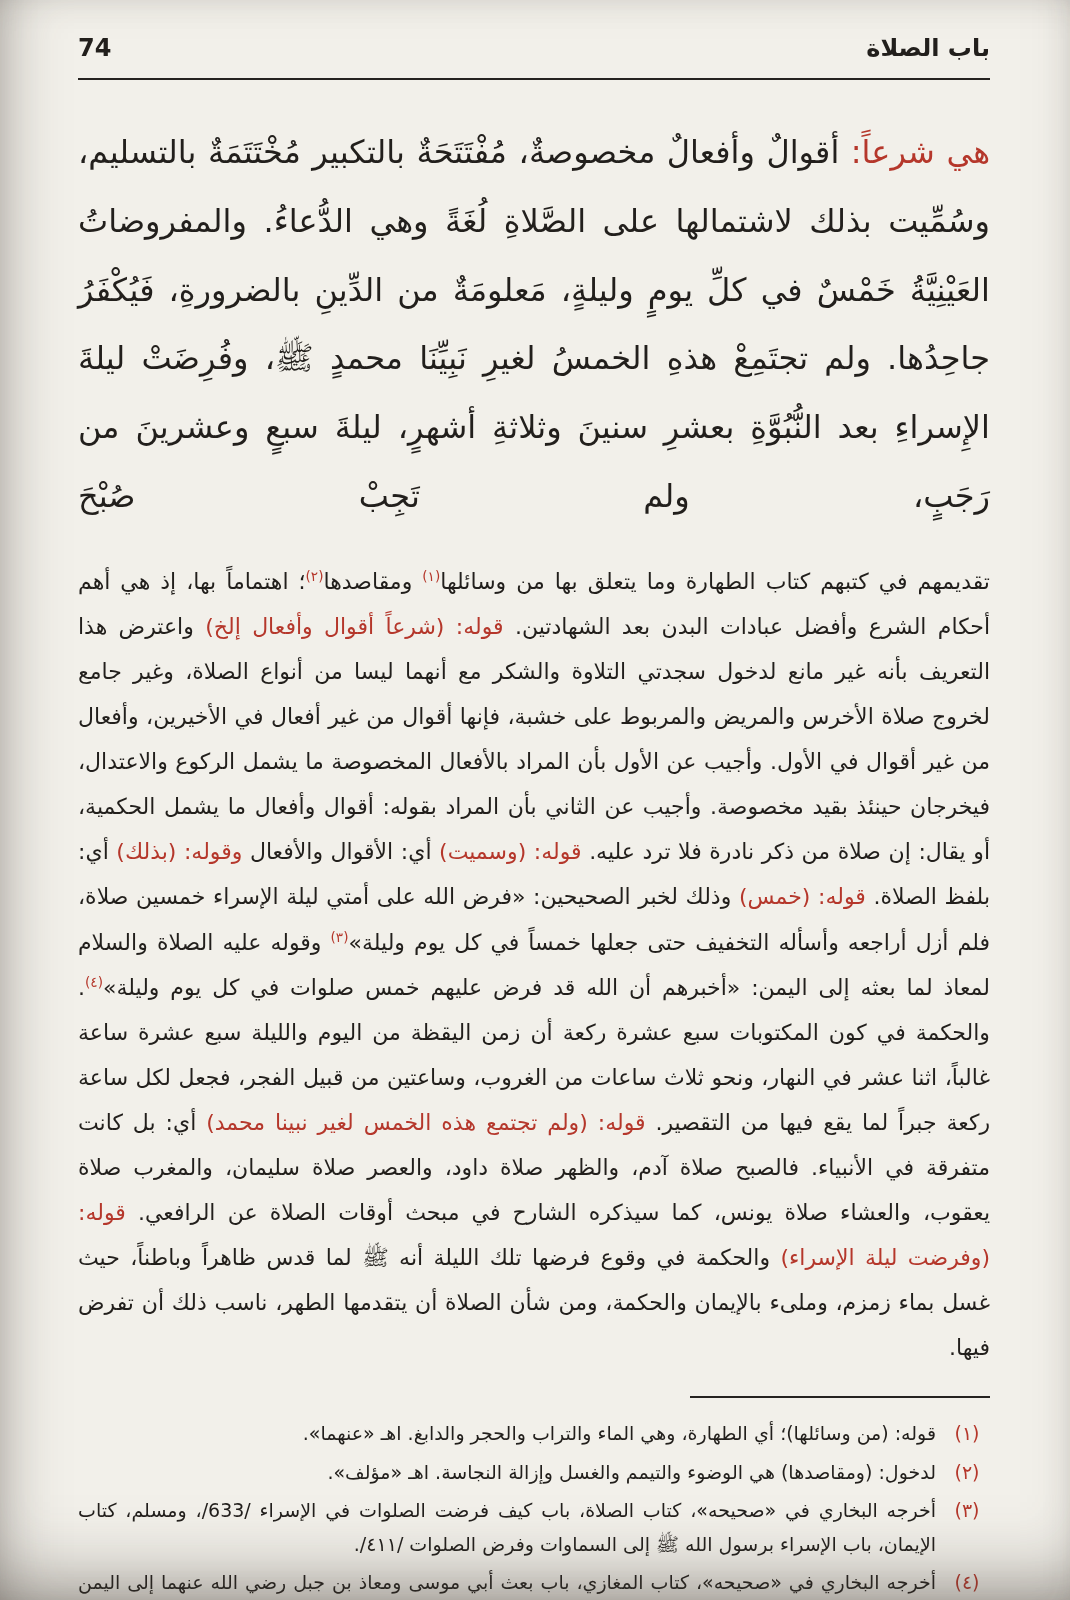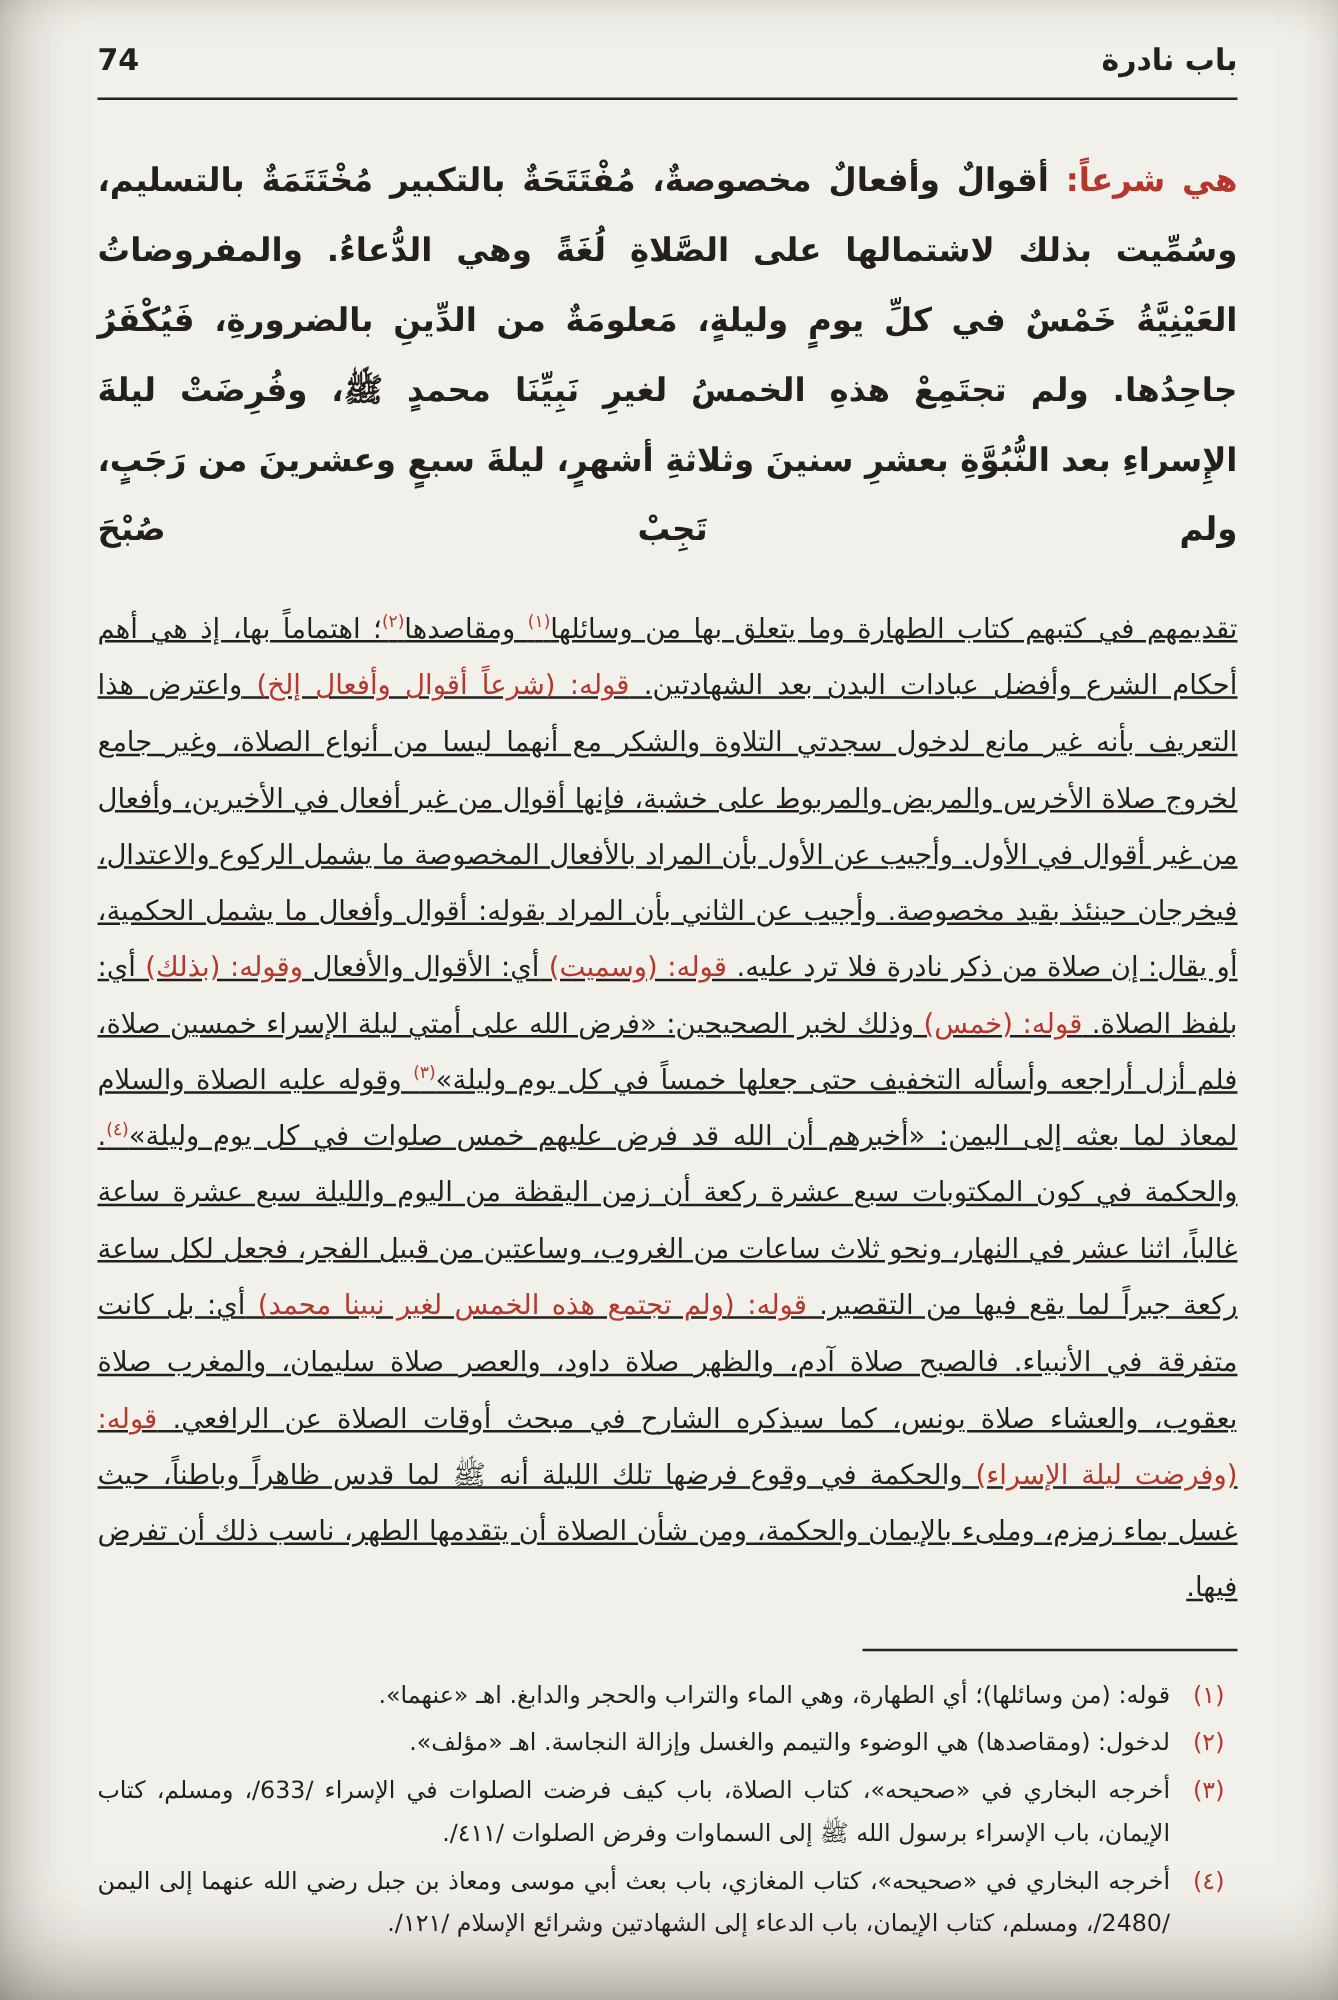--- a/index.html
+++ b/index.html
@@ -42,32 +42,31 @@
     font-weight:bold;
     font-size:24px;
   }
   .header-rule{
     height:2px;
     background:#262320;
     margin-top:16px;
   }
   .matn{
     margin-top:38px;
-    font-size:26px;
-    font-weight:bold;
+    font-size:32px;
+    font-weight:normal;
     line-height:2.15;
     text-align:justify;
     text-align-last:justify;
   }
   .commentary{
     margin-top:28px;
     font-size:22px;
     line-height:2.05;
     text-align:justify;
-    text-decoration:underline;
   }
   .red{color:var(--red);}
   .sup{
     color:var(--red);
     font-size:0.62em;
     vertical-align:super;
     font-weight:normal;
   }
   .fn-separator{
     width:300px;height:2px;
@@ -95,21 +94,21 @@
     text-align:justify;
   }
 </style>
 </head>
 <body>
 
 <div class="page">
   <div class="content">
 
     <header class="page-header">
-      <div class="chapter-title">باب نادرة</div>
+      <div class="chapter-title">باب الصلاة</div>
       <div class="page-number">74</div>
     </header>
     <div class="header-rule"></div>
 
     <p class="matn"><span class="red">هي شرعاً: </span><span>أقوالٌ وأفعالٌ مخصوصةٌ، مُفْتَتَحَةٌ بالتكبير مُخْتَتَمَةٌ بالتسليم، وسُمِّيت بذلك لاشتمالها على الصَّلاةِ لُغَةً وهي الدُّعاءُ. والمفروضاتُ العَيْنِيَّةُ خَمْسٌ في كلِّ يومٍ وليلةٍ، مَعلومَةٌ من الدِّينِ بالضرورةِ، فَيُكْفَرُ جاحِدُها. ولم تجتَمِعْ هذهِ الخمسُ لغيرِ نَبِيِّنَا محمدٍ ﷺ، وفُرِضَتْ ليلةَ الإِسراءِ بعد النُّبُوَّةِ بعشرِ سنينَ وثلاثةِ أشهرٍ، ليلةَ سبعٍ وعشرينَ من رَجَبٍ، ولم تَجِبْ صُبْحَ</span></p>
 
     <p class="commentary"><span>تقديمهم في كتبهم كتاب الطهارة وما يتعلق بها من وسائلها</span><span class="sup">(١)</span><span> ومقاصدها</span><span class="sup">(٢)</span><span>؛ اهتماماً بها، إذ هي أهم أحكام الشرع وأفضل عبادات البدن بعد الشهادتين. </span><span class="red">قوله: (شرعاً أقوال وأفعال إلخ) </span><span>واعترض هذا التعريف بأنه غير مانع لدخول سجدتي التلاوة والشكر مع أنهما ليسا من أنواع الصلاة، وغير جامع لخروج صلاة الأخرس والمريض والمربوط على خشبة، فإنها أقوال من غير أفعال في الأخيرين، وأفعال من غير أقوال في الأول. وأجيب عن الأول بأن المراد بالأفعال المخصوصة ما يشمل الركوع والاعتدال، فيخرجان حينئذ بقيد مخصوصة. وأجيب عن الثاني بأن المراد بقوله: أقوال وأفعال ما يشمل الحكمية، أو يقال: إن صلاة من ذكر نادرة فلا ترد عليه. </span><span class="red">قوله: (وسميت) </span><span>أي: الأقوال والأفعال </span><span class="red">وقوله: (بذلك) </span><span>أي: بلفظ الصلاة. </span><span class="red">قوله: (خمس) </span><span>وذلك لخبر الصحيحين: «فرض الله على أمتي ليلة الإسراء خمسين صلاة، فلم أزل أراجعه وأسأله التخفيف حتى جعلها خمساً في كل يوم وليلة»</span><span class="sup">(٣)</span><span> وقوله عليه الصلاة والسلام لمعاذ لما بعثه إلى اليمن: «أخبرهم أن الله قد فرض عليهم خمس صلوات في كل يوم وليلة»</span><span class="sup">(٤)</span><span>. والحكمة في كون المكتوبات سبع عشرة ركعة أن زمن اليقظة من اليوم والليلة سبع عشرة ساعة غالباً، اثنا عشر في النهار، ونحو ثلاث ساعات من الغروب، وساعتين من قبيل الفجر، فجعل لكل ساعة ركعة جبراً لما يقع فيها من التقصير. </span><span class="red">قوله: (ولم تجتمع هذه الخمس لغير نبينا محمد) </span><span>أي: بل كانت متفرقة في الأنبياء. فالصبح صلاة آدم، والظهر صلاة داود، والعصر صلاة سليمان، والمغرب صلاة يعقوب، والعشاء صلاة يونس، كما سيذكره الشارح في مبحث أوقات الصلاة عن الرافعي. </span><span class="red">قوله: (وفرضت ليلة الإسراء) </span><span>والحكمة في وقوع فرضها تلك الليلة أنه ﷺ لما قدس ظاهراً وباطناً، حيث غسل بماء زمزم، وملىء بالإيمان والحكمة، ومن شأن الصلاة أن يتقدمها الطهر، ناسب ذلك أن تفرض فيها.</span></p>
 
     <div class="fn-separator"></div>
 

